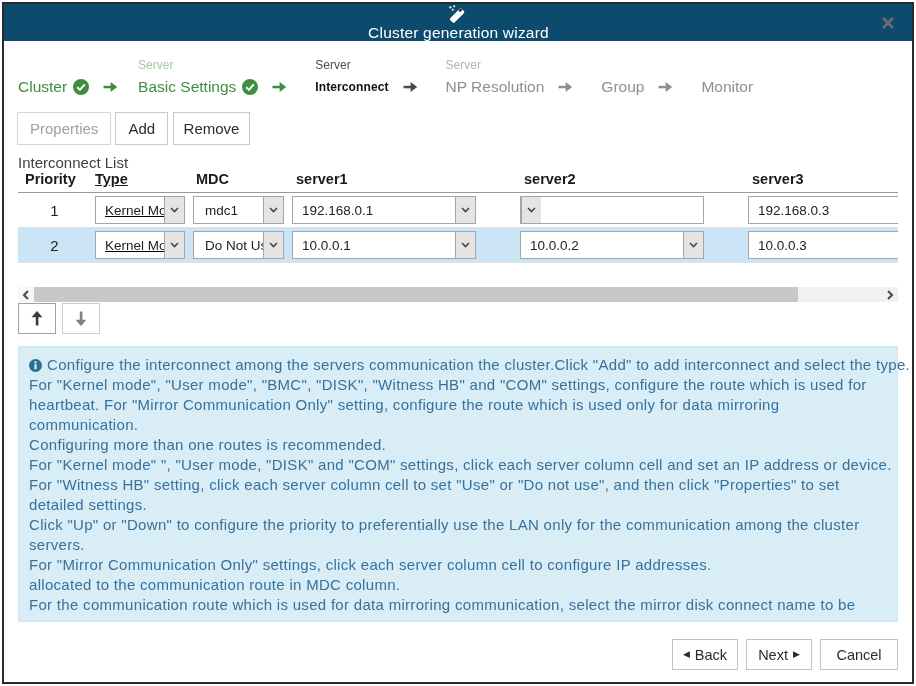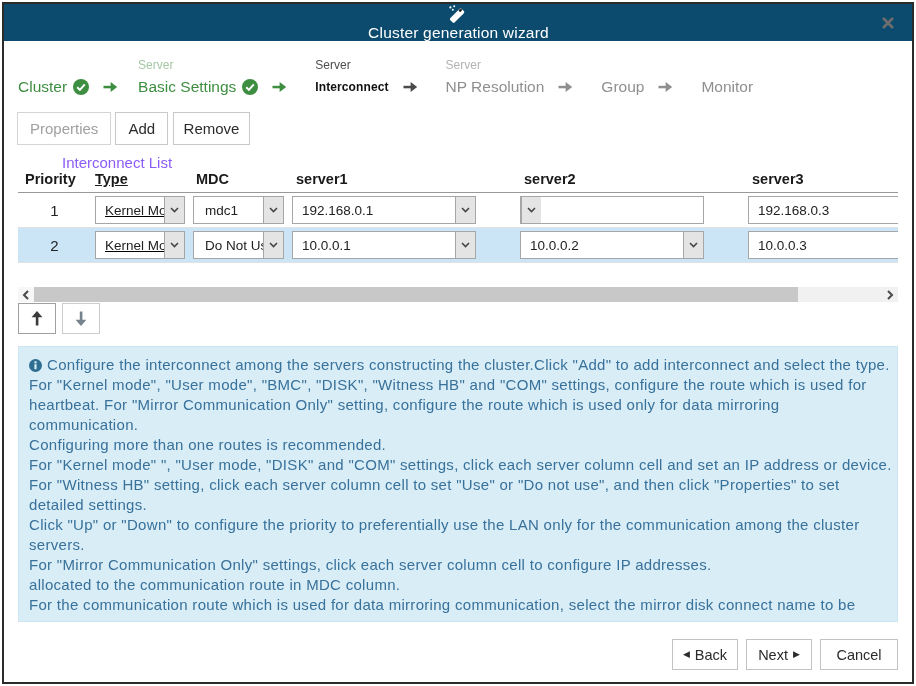--- a/index.html
+++ b/index.html
@@ -28,21 +28,21 @@
   .sarrow.first { margin-right:20px; }
 
   
   .toolbar { position:absolute; left:13px; top:71px; display:flex; }
   .tbtn { height:33px; background:#ffffff; border:1px solid #c9c9c9; border-radius:0; font-family:inherit; font-size:15px; color:#2b2b2b; padding:0 12px; margin-right:4px; cursor:pointer; }
   .tbtn.disabled { color:#a0a0a0; border-color:#d4d4d4; }
   .tbtn.addbtn { margin-right:5px;padding-left:12px; }
   .tbtn.removebtn { padding:0 9.5px; }
 
   
-  .list-label { position:absolute; left:14px; top:113px; font-size:15px; color:#8b5cf6;margin-left:44px; }
+  .list-label { position:absolute; left:14px; top:113px; font-size:15px; color:#404040; }
 
   
   .tablewrap { position:absolute; left:14px; top:128px; width:880px; overflow:hidden; }
   .trow { display:flex; width:954px; }
   .thead { height:24px; border-bottom:1px solid #999999; font-weight:bold; font-size:14.5px; color:#1a1a1a; }
   .thead .tc { line-height:21px; }
   .tc { flex:none; }
   .tc.c-priority { width:73px; padding-left:7px; }
   .tc.c-type { width:98px; padding-left:4px;text-decoration:underline; }
   .tc.c-mdc { width:99px; padding-left:7px; }
@@ -342,21 +342,21 @@
               </g>
           </svg>
         </button>
       </div>
 
       <div class="infobox" id="infobox">
           <div class="info-line"><span class="info-icon"><svg width="13" height="13" viewBox="0 0 13 13">
                 <circle cx="6.5" cy="6.5" r="6.5" fill="#2d6e91"></circle>
                 <rect x="5.4" y="5.2" width="2.2" height="5" fill="#d9edf7"></rect>
                 <rect x="5.4" y="2.3" width="2.2" height="2.1" fill="#d9edf7"></rect>
-              </svg></span><span>Configure the interconnect among the servers constructing the cluster.Click "Add" to add interconnect and select the type.</span></div>
+              </svg></span><span>Configure the interconnect among the servers communication the cluster.Click "Add" to add interconnect and select the type.</span></div>
           <div class="info-line"><span>For "Kernel mode", "User mode", "BMC", "DISK", "Witness HB" and "COM" settings, configure the route which is used for</span></div>
           <div class="info-line"><span>heartbeat. For "Mirror Communication Only" setting, configure the route which is used only for data mirroring</span></div>
           <div class="info-line"><span>communication.</span></div>
           <div class="info-line"><span>Configuring more than one routes is recommended.</span></div>
           <div class="info-line"><span>For "Kernel mode" ", "User mode, "DISK" and "COM" settings, click each server column cell and set an IP address or device.</span></div>
           <div class="info-line"><span>For "Witness HB" setting, click each server column cell to set "Use" or "Do not use", and then click "Properties" to set</span></div>
           <div class="info-line"><span>detailed settings.</span></div>
           <div class="info-line"><span>Click "Up" or "Down" to configure the priority to preferentially use the LAN only for the communication among the cluster</span></div>
           <div class="info-line"><span>servers.</span></div>
           <div class="info-line"><span>For "Mirror Communication Only" settings, click each server column cell to configure IP addresses.</span></div>

